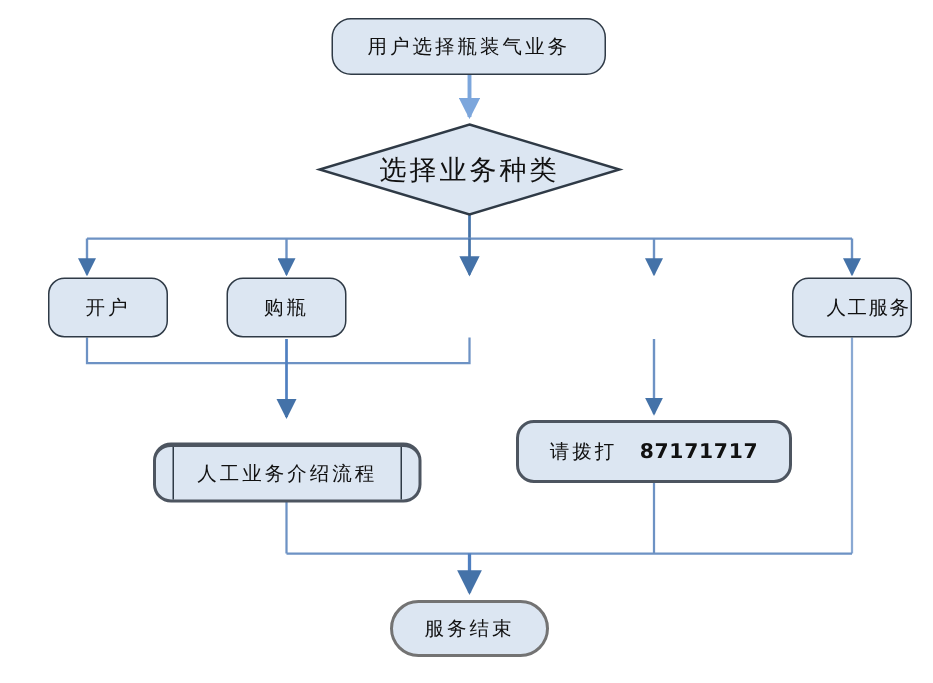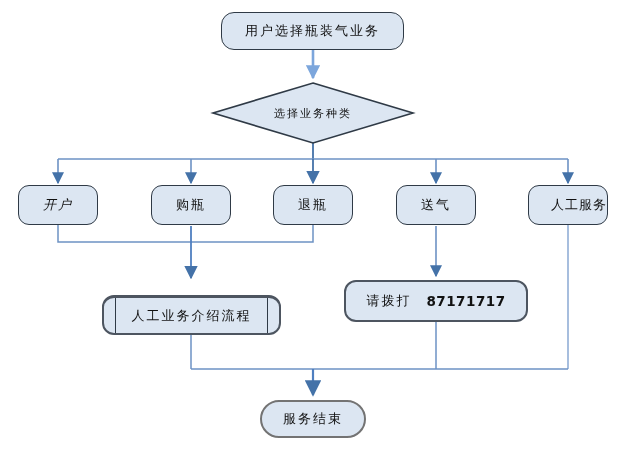--- a/index.html
+++ b/index.html
@@ -20,21 +20,21 @@
     background:#dce6f2;
     border:1.6px solid #2f3a46;
     border-radius:11px;
     display:flex;align-items:center;justify-content:center;
     font-size:13px;color:#111111;
     letter-spacing:2px;
     text-align:center;
   }
   .node.start{left:221px;top:12px;width:183px;height:38px;border-radius:13px;}
   .node.branch{top:185px;width:80px;height:40px;}
-  .node.b0{left:18px;font-style:italic;}
+  .node.b0{left:32px;}
   .node.b1{left:151px;}
   .node.b2{left:273px;}
   .node.b3{left:396px;}
   .node.b4{left:528px;letter-spacing:1px;justify-content:flex-end;}
   .node.predefined{
     left:102px;top:295px;width:179px;height:40px;
     border:2px solid #4d5560;border-top-width:3px;border-radius:12px;
   }
   .node.predefined .vbar{
     position:absolute;top:0;bottom:0;width:0;
@@ -51,21 +51,21 @@
     font-weight:bold;font-size:13.5px;letter-spacing:0.5px;margin-left:15px;
   }
   .node.end{
     left:260px;top:400px;width:106px;height:38px;
     border:2px solid #737373;border-radius:19px;
     letter-spacing:2px;
   }
   .diamond-label{
     position:absolute;left:213px;top:83px;width:200px;height:60px;
     display:flex;align-items:center;justify-content:center;
-    font-size:11px;color:#111111;letter-spacing:2px;
+    font-size:18px;color:#111111;letter-spacing:2px;
   }
 </style>
 </head>
 <body>
 
 <div class="canvas">
 
   <svg class="connector-layer" width="622" height="455" viewBox="0 0 622 455">
     <defs>
       <marker id="arrow" viewBox="0 0 10 10" refX="9" refY="5" markerWidth="7.5" markerHeight="7.5" orient="auto-start-reverse">
@@ -109,26 +109,20 @@
   <div class="diamond-label">
     <span>选择业务种类</span>
   </div>
 
   <div class="node branch b0">
     <span>开户</span>
   </div>
   <div class="node branch b1">
     <span>购瓶</span>
   </div>
-  <div class="node branch b2">
-    <span>退瓶</span>
-  </div>
-  <div class="node branch b3">
-    <span>送气</span>
-  </div>
   <div class="node branch b4">
     <span>人工服务</span>
   </div>
 
   <div class="node predefined">
     <span class="vbar left"></span>
     <span>人工业务介绍流程</span>
     <span class="vbar right"></span>
   </div>
 

